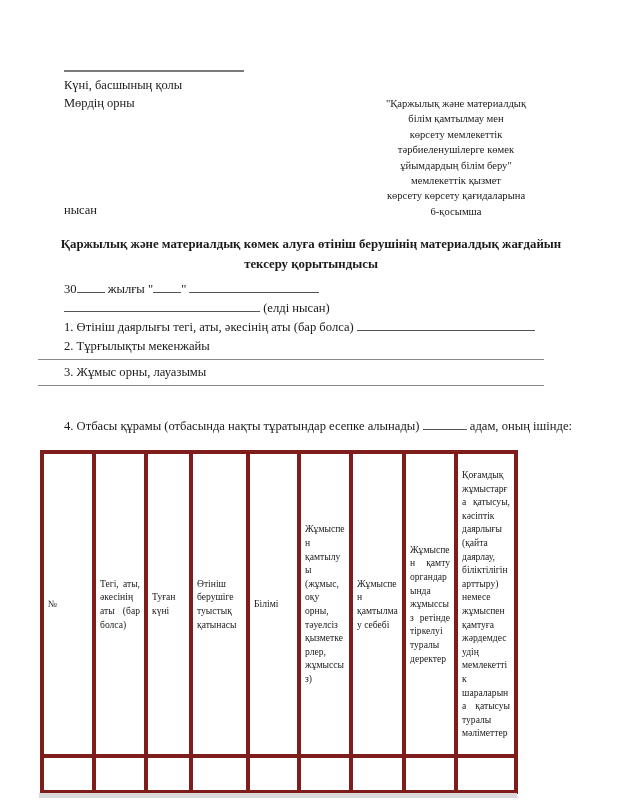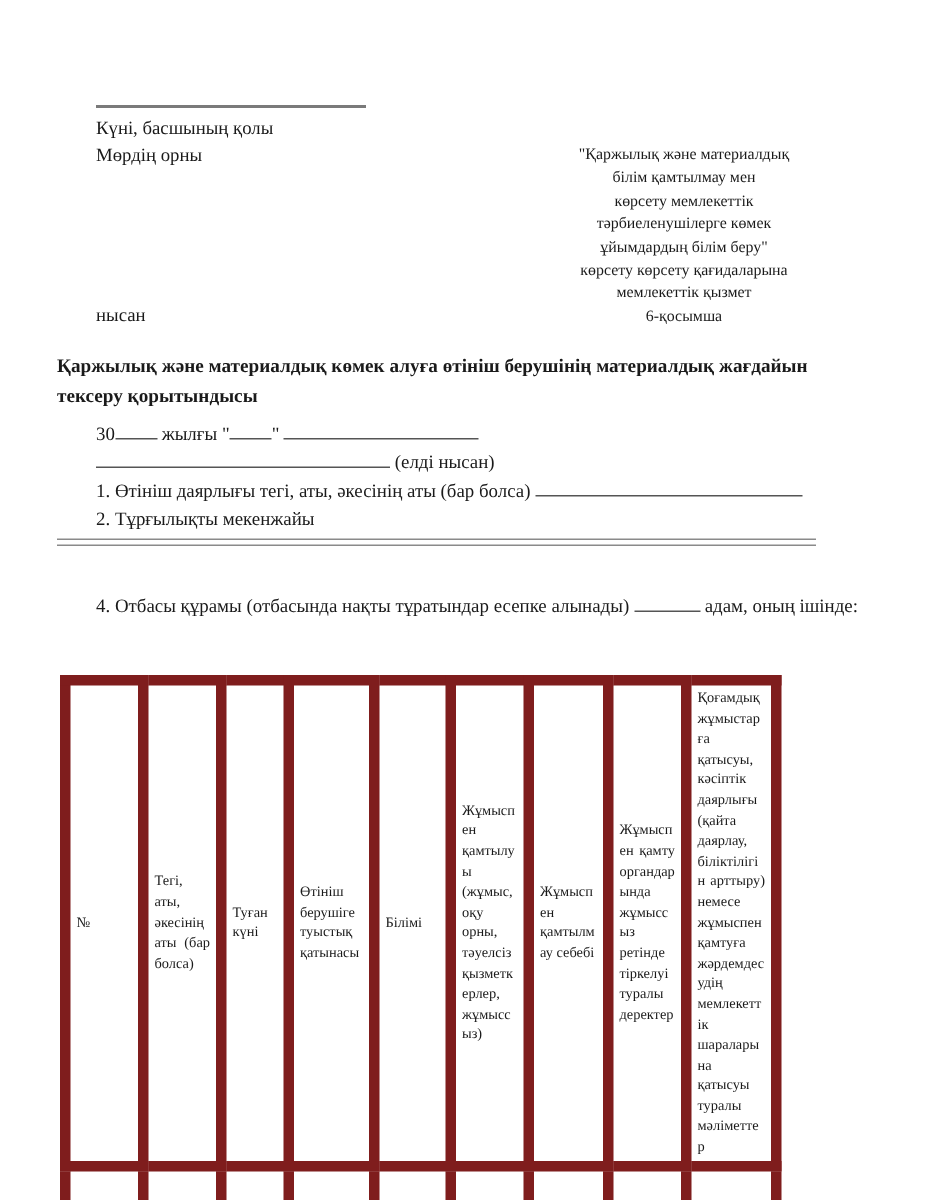--- a/index.html
+++ b/index.html
@@ -65,20 +65,21 @@
 
   
   .doc-title {
     position: absolute;
     left: 38px;
     top: 234px;
     width: 546px;
     font-size: 12.8px;
     font-weight: bold;
     line-height: 20px;
+    text-align: center;
   }
 
   
   .form-body {
     position: absolute;
     left: 38px;
     top: 280px;
     width: 546px;
     font-size: 12.6px;
     line-height: 19px;
@@ -112,21 +113,21 @@
     left: 40px;
     top: 450px;
     width: 474px;
   }
   table.form-table {
     border-collapse: collapse;
     width: 474px;
     table-layout: fixed;
   }
   table.form-table td {
-    border: 7px solid #7f1d1d;
+    border: 4px solid #7f1d1d;
     vertical-align: middle;
     font-size: 9.6px;
     line-height: 13.6px;
     padding: 2px 4px;
     text-align: justify;
     word-break: break-word;
     hyphens: auto;
   }
   table.form-table td.num { text-align: left; }
   tr.hdr-row { height: 304px; }
@@ -150,22 +151,22 @@
     <div class="sig-line">Күні, басшының қолы</div>
     <div class="sig-line">Мөрдің орны</div>
   </div>
 
   <div class="ref-block">
     <div>"Қаржылық және материалдық</div>
     <div>білім қамтылмау мен</div>
     <div>көрсету мемлекеттік</div>
     <div>тәрбиеленушілерге көмек</div>
     <div>ұйымдардың білім беру"</div>
+    <div>мемлекеттік қызмет</div>
     <div>көрсету көрсету қағидаларына</div>
-    <div>мемлекеттік қызмет</div>
     <div>6-қосымша</div>
   </div>
 
   <div class="nysan">нысан</div>
 
   <div class="doc-title">Қаржылық және материалдық көмек алуға өтініш берушінің материалдық жағдайын тексеру қорытындысы</div>
 
   <div class="form-body">
 
     <div class="indent row-text">
@@ -185,20 +186,24 @@
       <span>Өтініш даярлығы тегі, аты, әкесінің аты (бар болса)</span>
       <span class="fill w178"></span>
     </div>
 
     <div class="indent row-text">
       <span>2.</span>
       <span>Тұрғылықты мекенжайы</span>
     </div>
     <div class="line-rule full"></div>
 
+    <div class="indent row-text">
+      <span>3.</span>
+      <span>Жұмыс орны, лауазымы</span>
+    </div>
     <div class="line-rule full2"></div>
 
     <div class="row-wrap" style="padding-left:26px; text-indent:0;margin-top:31px;">
       <span style="margin-left:0;">4.</span>
       <span>Отбасы құрамы (отбасында нақты тұратындар есепке алынады)</span>
       <span class="fill w40"></span>
       <span>адам, оның ішінде:</span>
     </div>
   </div>
 

